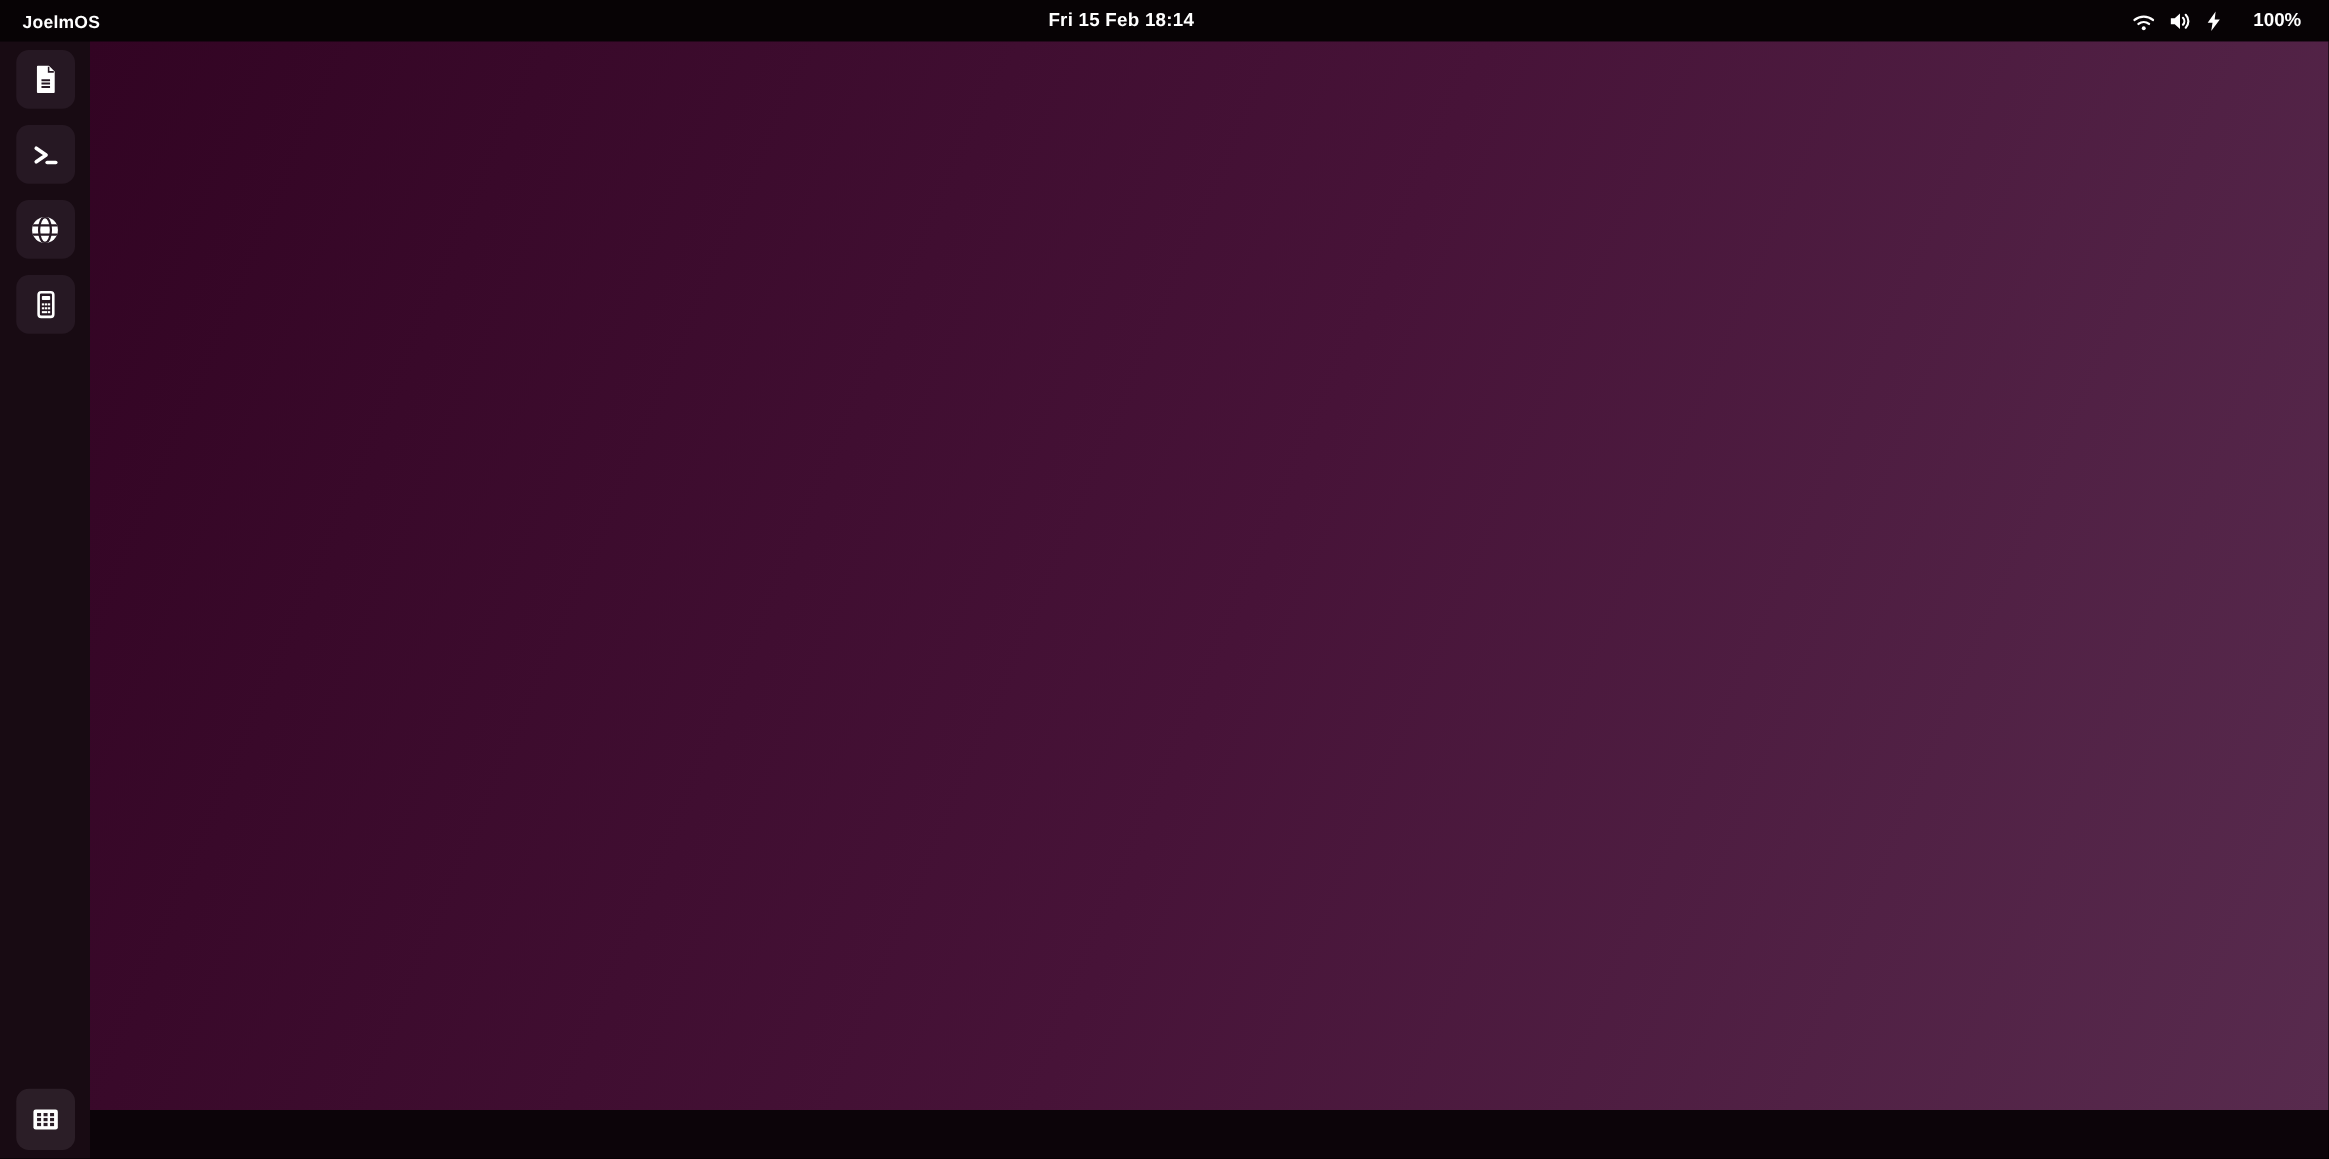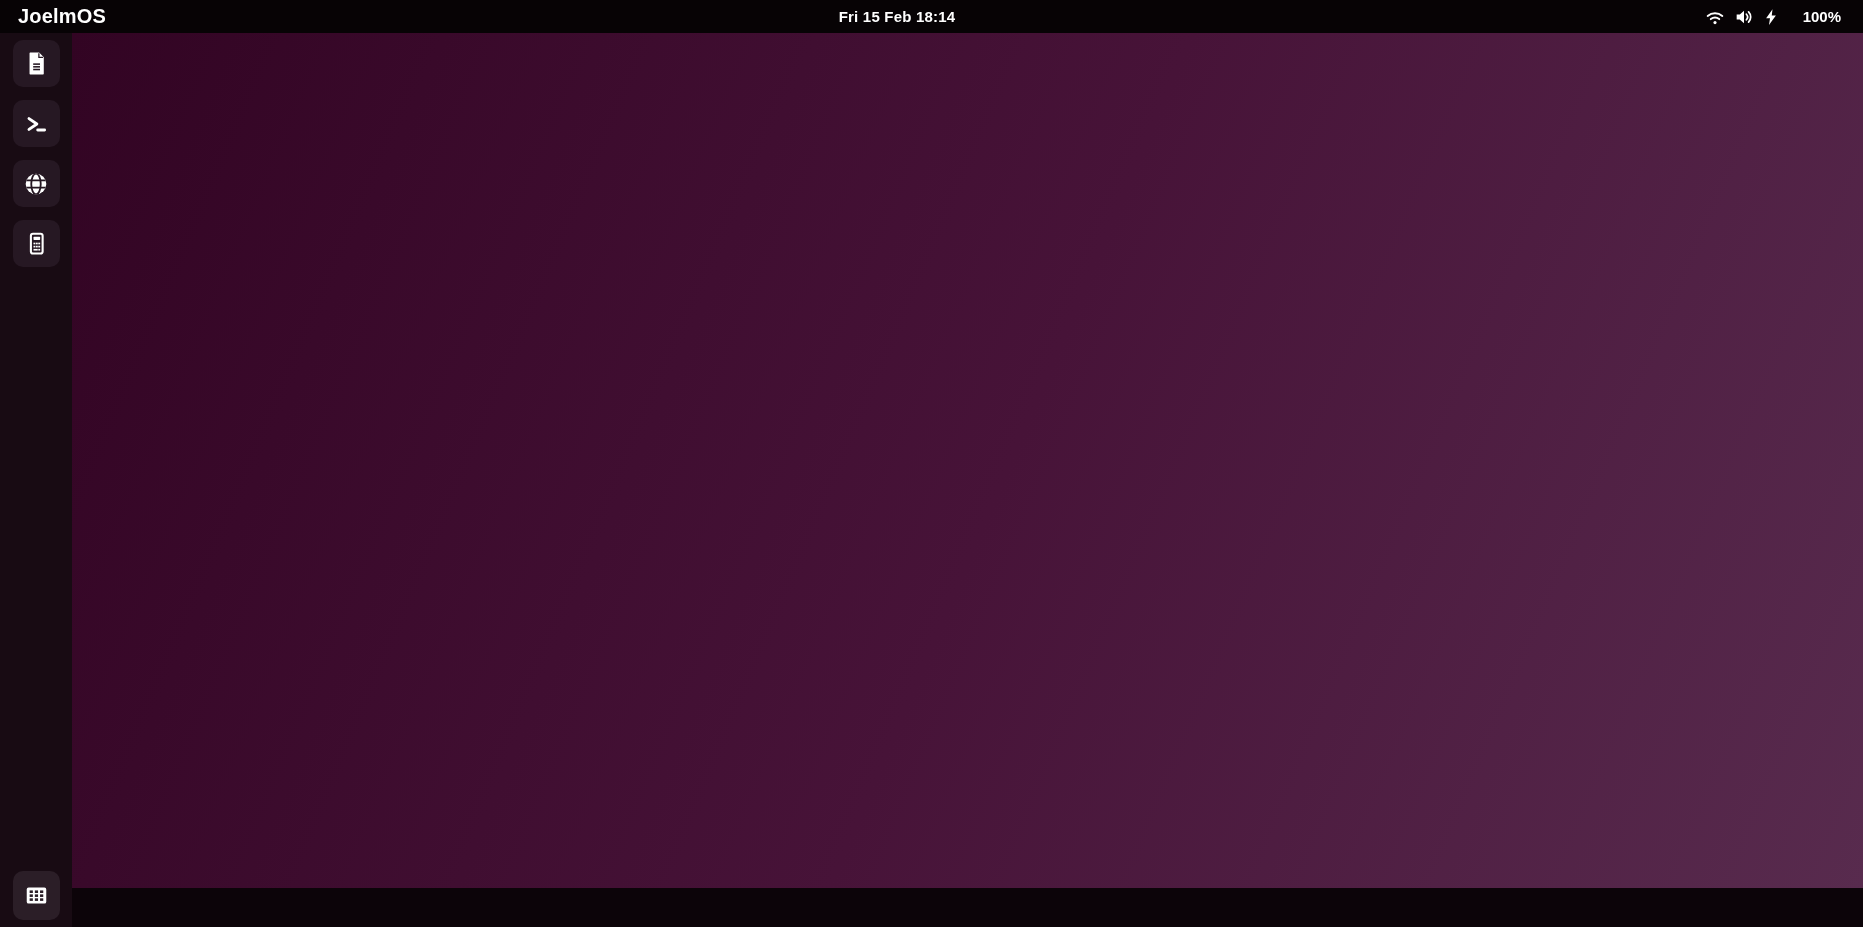--- a/index.html
+++ b/index.html
@@ -26,21 +26,21 @@
   
   .topbar{
     position:absolute;left:0;top:0;width:1863px;height:33px;
     background:var(--topbar-bg);
     color:var(--text-color);
     z-index:5;
   }
   .topbar-appname{
     position:absolute;left:18px;top:0;height:33px;
     display:flex;align-items:center;
-    font-size:20px;font-weight:bold;letter-spacing:.2px;
+    font-size:14px;font-weight:bold;letter-spacing:.2px;
     cursor:default;
   }
   .topbar-clock{
     position:absolute;left:897px;top:0;height:33px;
     transform:translateX(-50%);
     display:flex;align-items:center;
     font-size:15px;font-weight:bold;letter-spacing:.2px;
     padding:0 10px;border-radius:16px;
   }
   .topbar-status{

